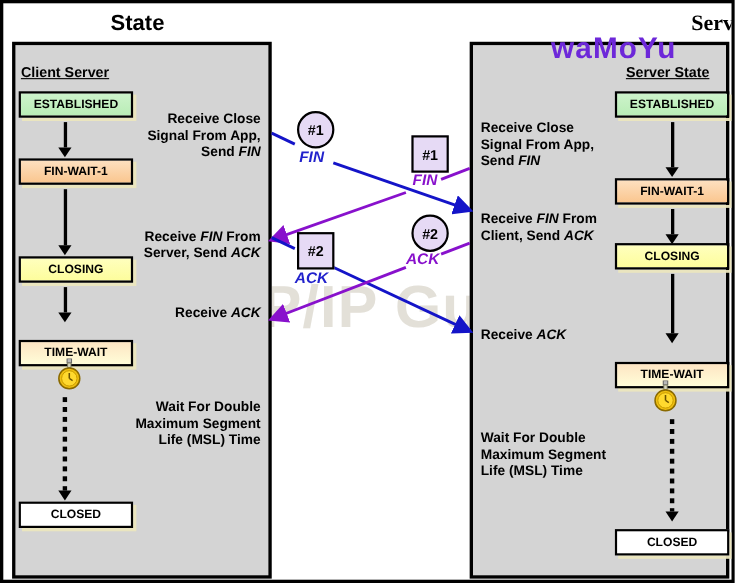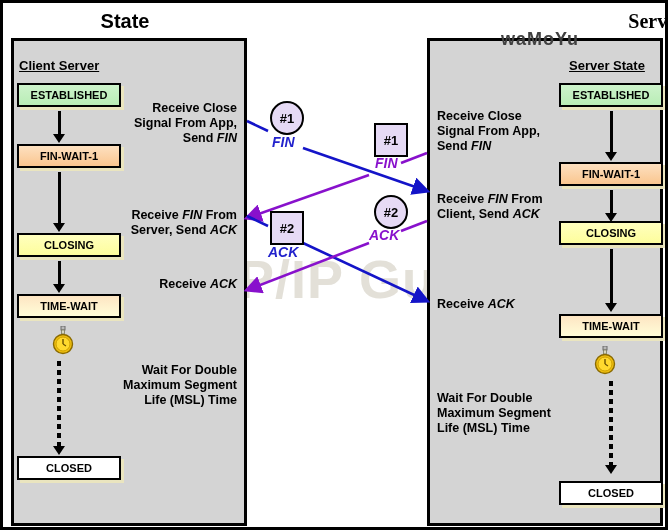--- a/index.html
+++ b/index.html
@@ -16,21 +16,21 @@
   
   .wm-guide{
     position:absolute;left:46px;top:245px;
     font-size:54px;font-weight:bold;color:#e3e0d8;
     letter-spacing:1px;white-space:nowrap;
     font-family:"Liberation Sans",sans-serif;
     z-index:0;pointer-events:none;
   }
   .wm-site{
     position:absolute;left:498px;top:26px;
-    font-size:18px;font-weight:bold;color:#404040;
+    font-size:27px;font-weight:bold;color:#6d28d9;
     letter-spacing:1px;white-space:nowrap;
     z-index:6;pointer-events:none;
   }
 
   
   .col-title{
     position:absolute;font-size:20px;font-weight:bold;color:#000;
     z-index:5;
   }
   #title-client{left:0;top:7px;width:244px;text-align:center;}
@@ -56,21 +56,21 @@
     position:absolute;width:104px;height:24px;
     border:2px solid #000;box-sizing:border-box;
     display:flex;align-items:center;justify-content:center;
     font-size:11px;font-weight:bold;color:#000;
     box-shadow:3px 3px 0 rgba(235,230,190,.95);
     z-index:3;white-space:nowrap;
   }
   .st-established{background:linear-gradient(180deg,#cdf3cb 0%,#b9edb6 100%);}
   .st-finwait    {background:linear-gradient(180deg,#fde0c0 0%,#fac68f 100%);}
   .st-closing    {background:linear-gradient(180deg,#ffffbe 0%,#fdfd9c 100%);}
-  .st-timewait   {background:linear-gradient(180deg,#fde5c3 0%,#fffdd8 100%);}
+  .st-timewait   {background:linear-gradient(180deg,#fde5c3 0%,#fffdd8 100%);margin-top:15px;}
   .st-closed     {background:#ffffff;}
 
   
   .varrow{position:absolute;width:13px;z-index:2;}
   .varrow .stem{
     position:absolute;left:5px;top:0;width:3px;background:#000;
   }
   .varrow .head{
     position:absolute;left:0;bottom:0;width:0;height:0;
     border-left:6.5px solid transparent;border-right:6.5px solid transparent;

